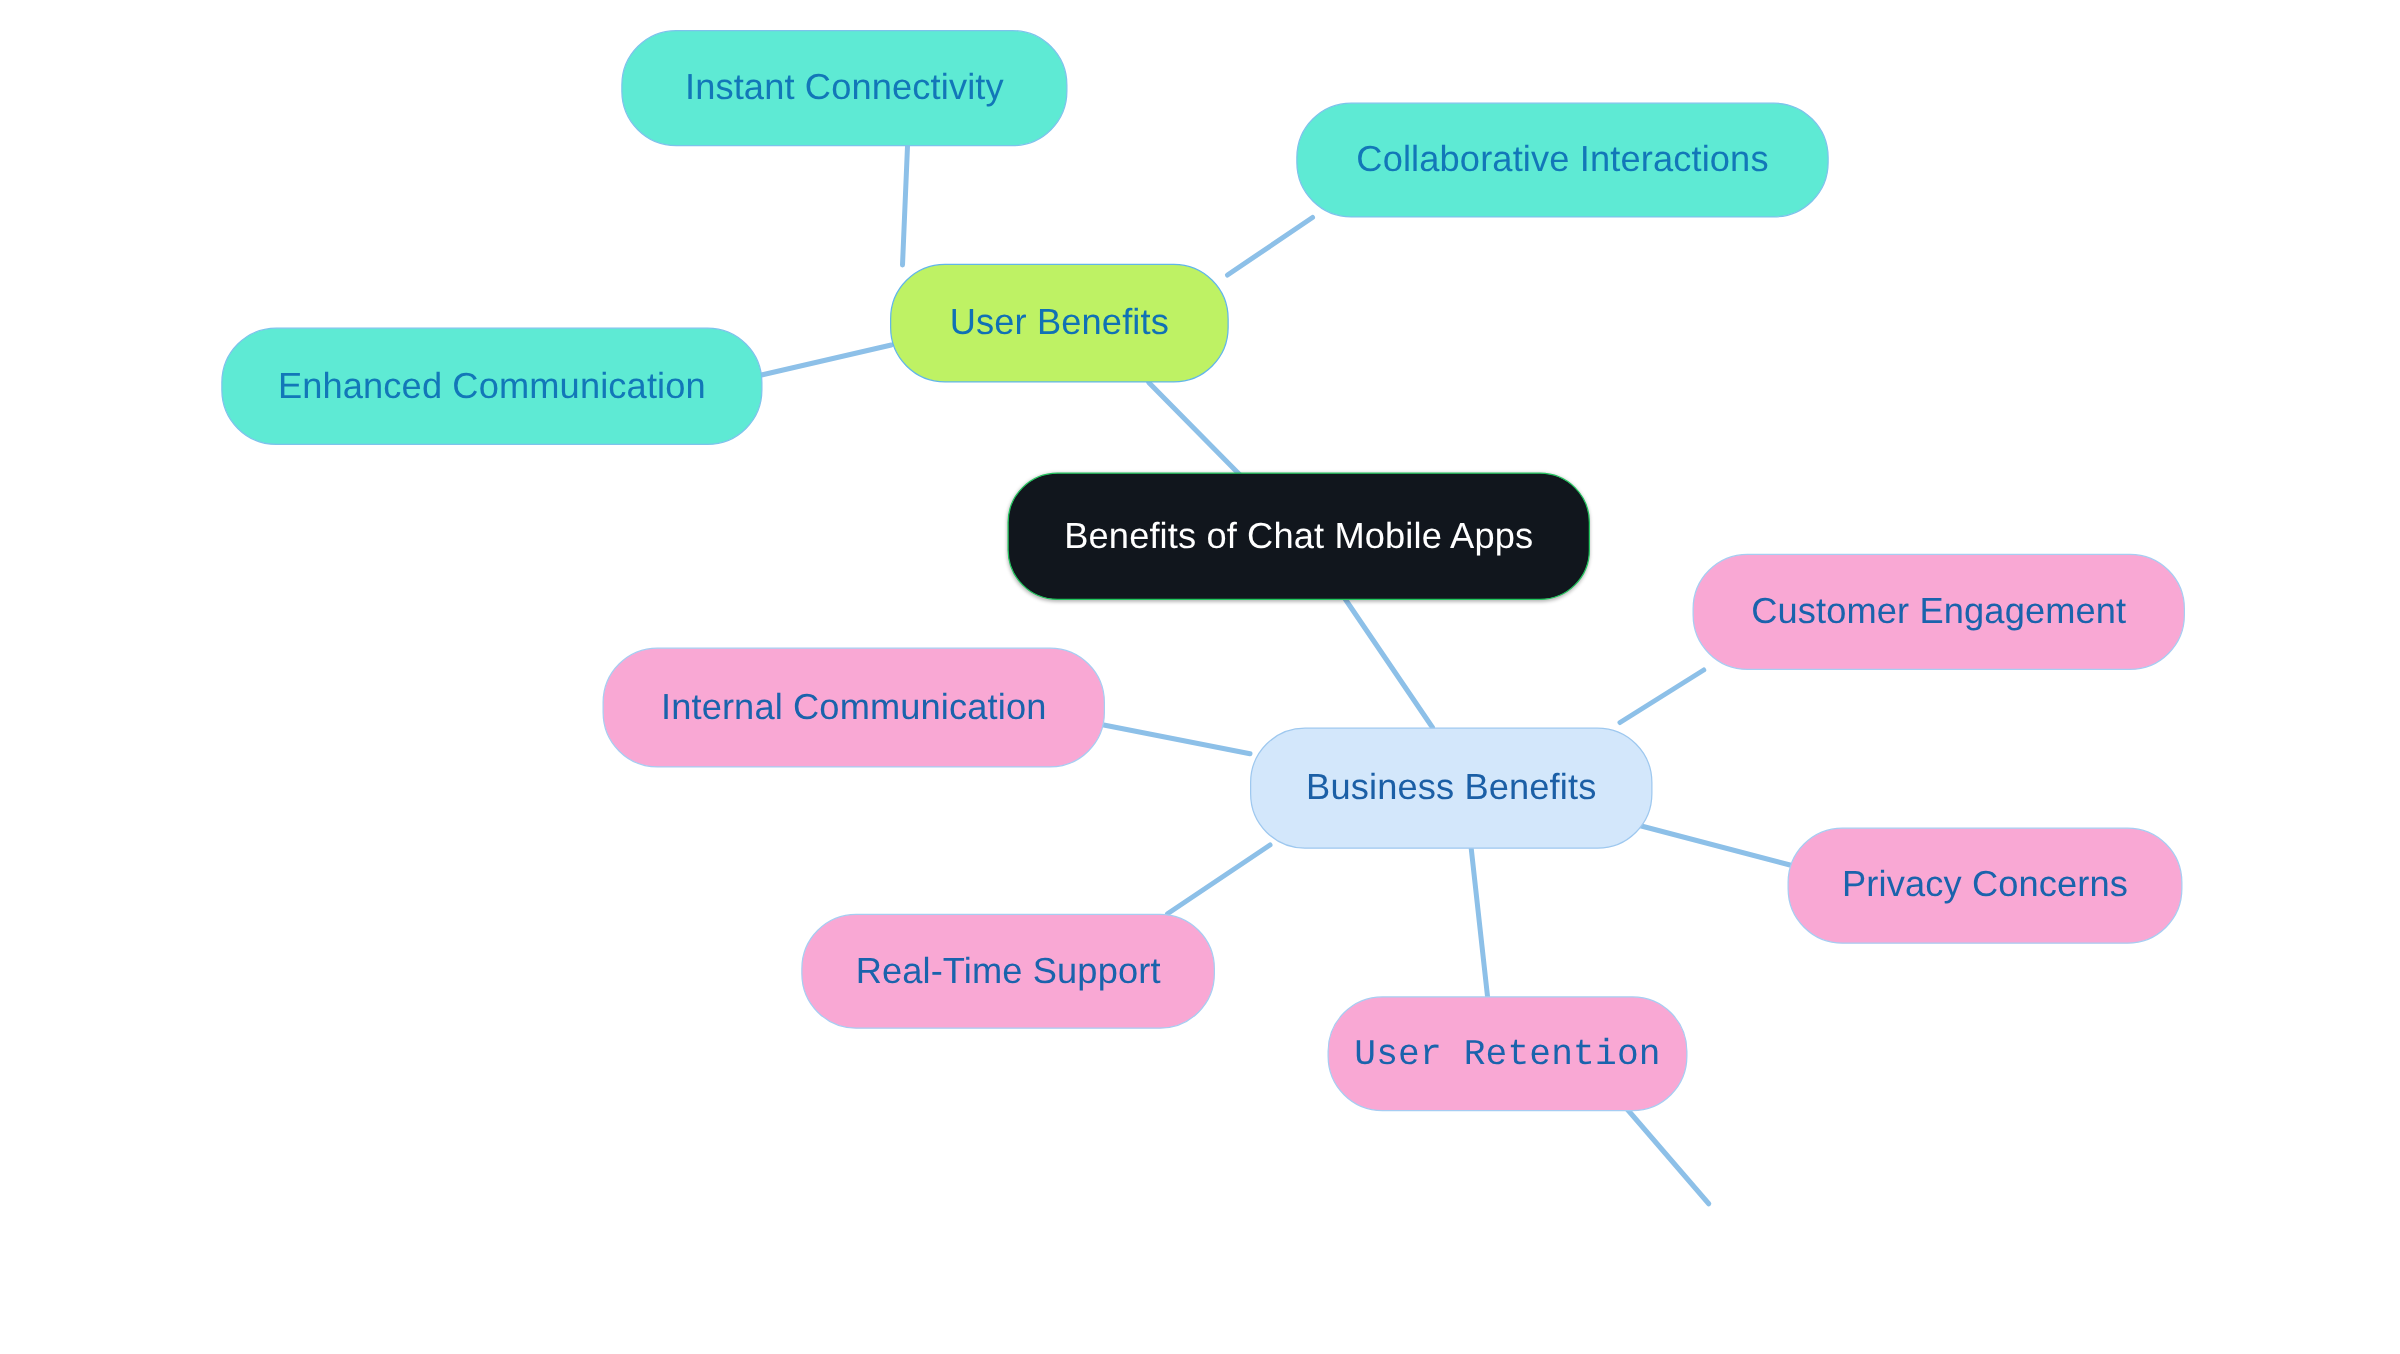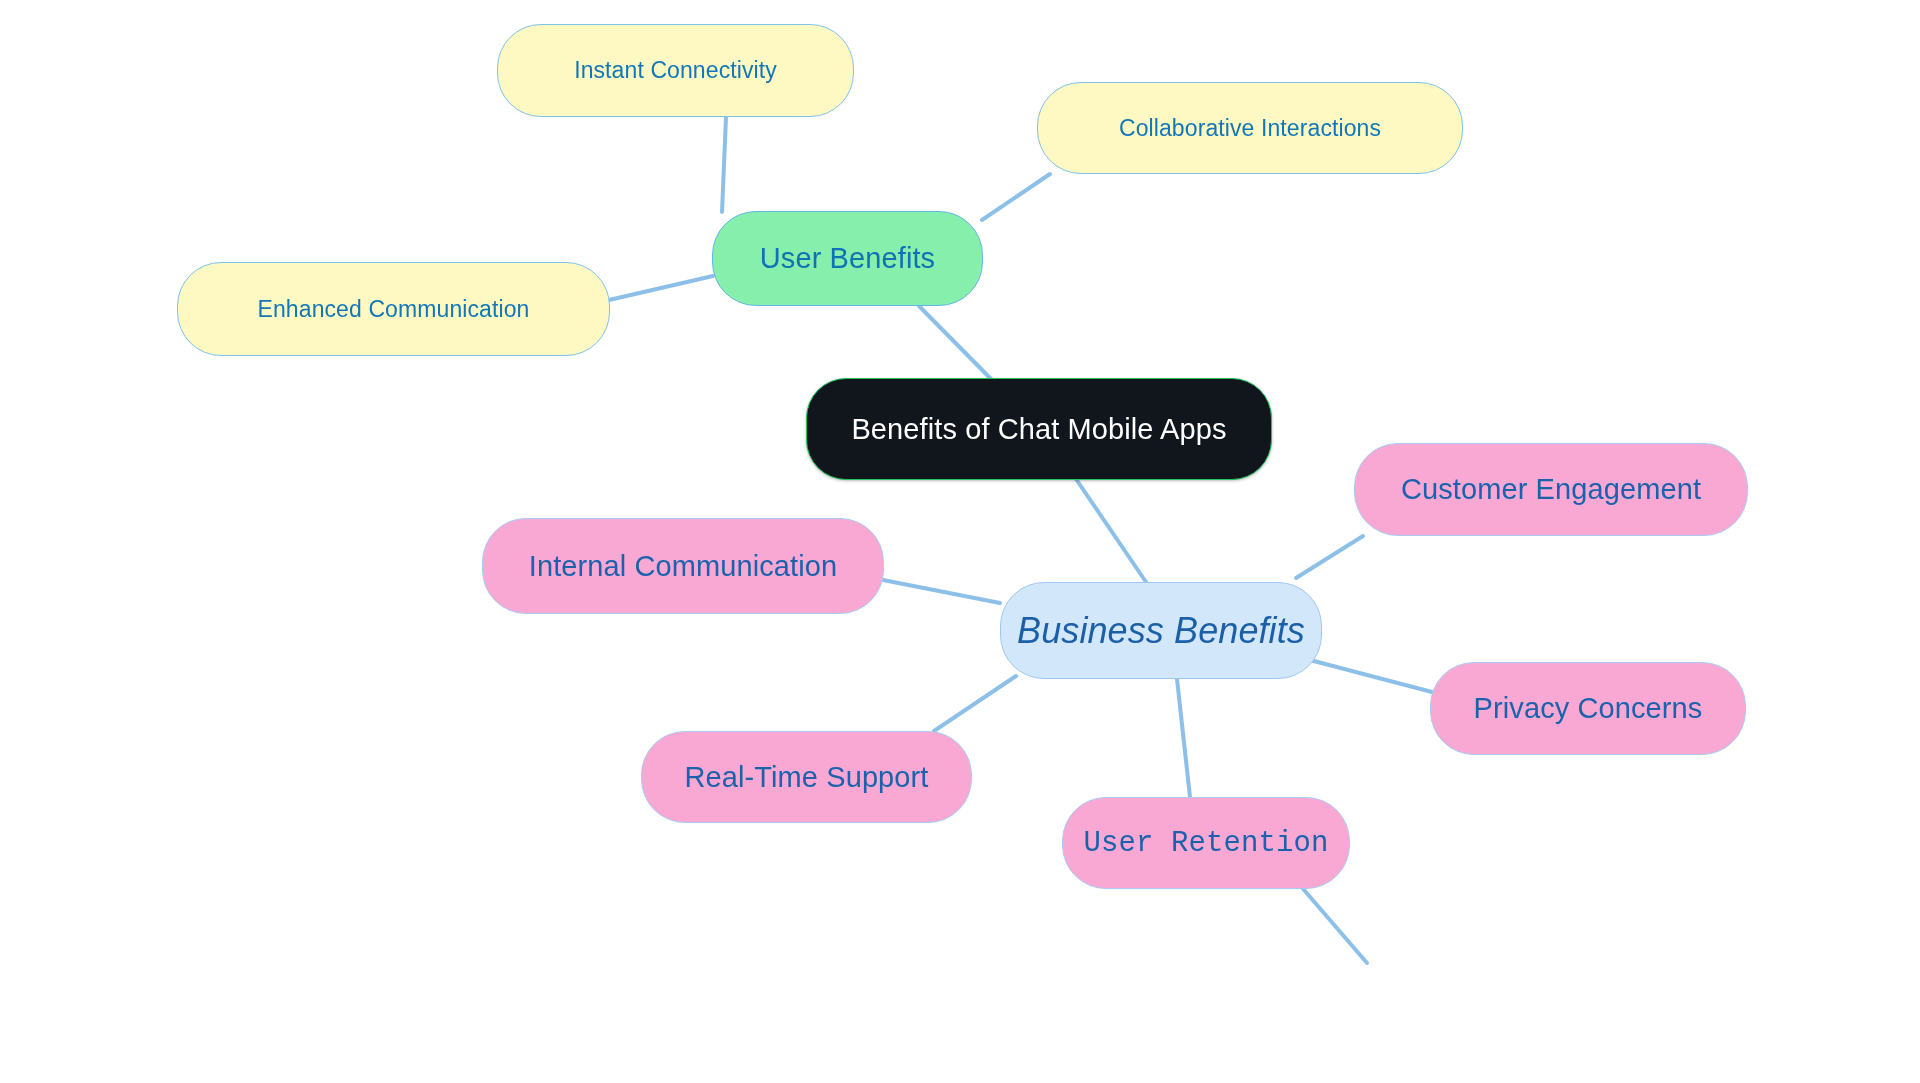--- a/index.html
+++ b/index.html
@@ -40,40 +40,39 @@
   }
   .node-root {
     background: #11161d;
     color: #ffffff;
     border: 1px solid #22c55e;
     border-radius: 40px;
     font-size: 29px;
     box-shadow: 0 1px 3px rgba(0,0,0,0.28);
   }
   .node-branch-primary {
-    background: #86efac;
+    background: #bef264;
     border: 1.6px solid #62b6e8;
     color: #1071b5;
     border-radius: 44px;
     font-size: 29px;
   }
   .node-branch-secondary {
     background: #d3e7fb;
     border: 1.6px solid #9ec8ef;
     color: #1b5fa6;
     border-radius: 44px;
-    font-size: 36px;
-    font-style: italic;
+    font-size: 29px;
   }
   .node-leaf-a {
-    background: #fef9c3;
+    background: #5eead4;
     border: 1.6px solid #7dc3ec;
     color: #1277b8;
     border-radius: 44px;
-    font-size: 23px;
+    font-size: 29px;
   }
   .node-leaf-b {
     background: #f9a8d4;
     border: 1.6px solid #a7cdf2;
     color: #1a63ac;
     border-radius: 44px;
     font-size: 29px;
   }
 </style>
 </head>

